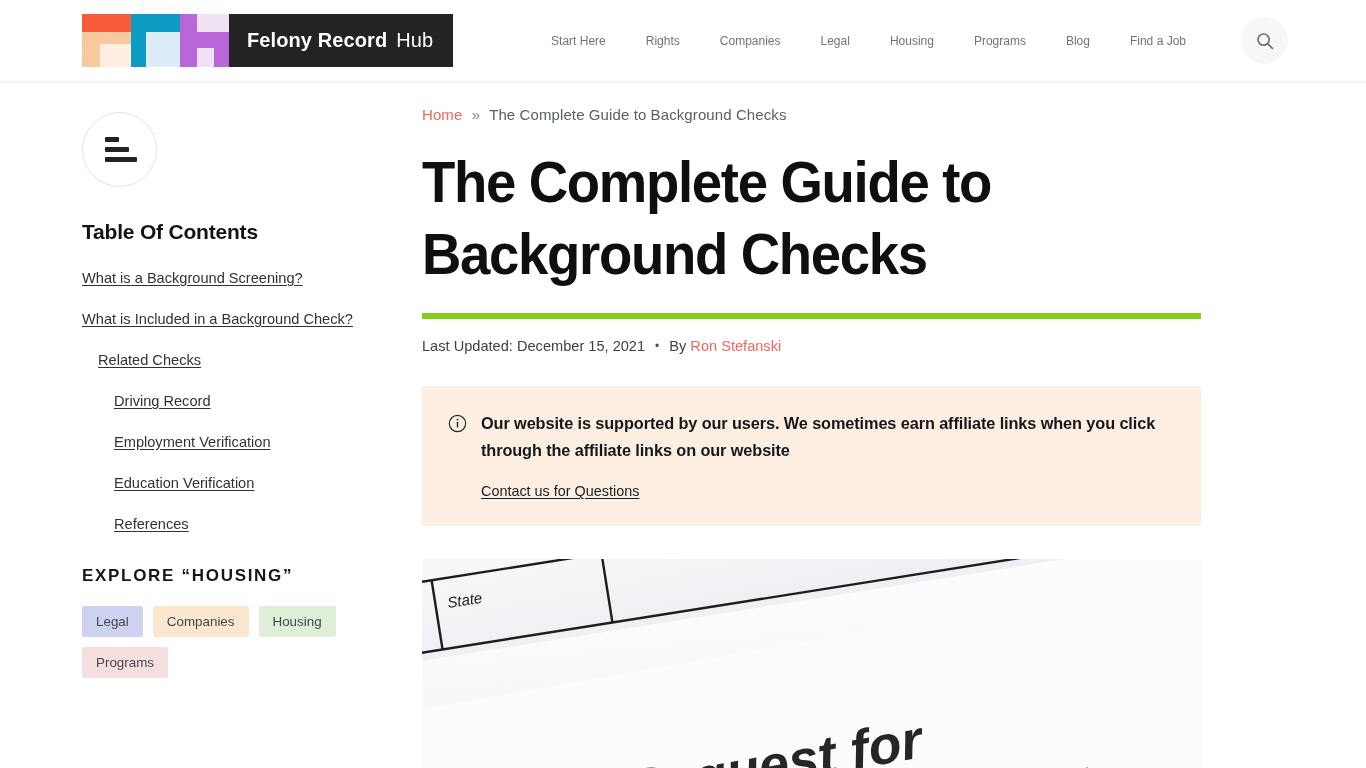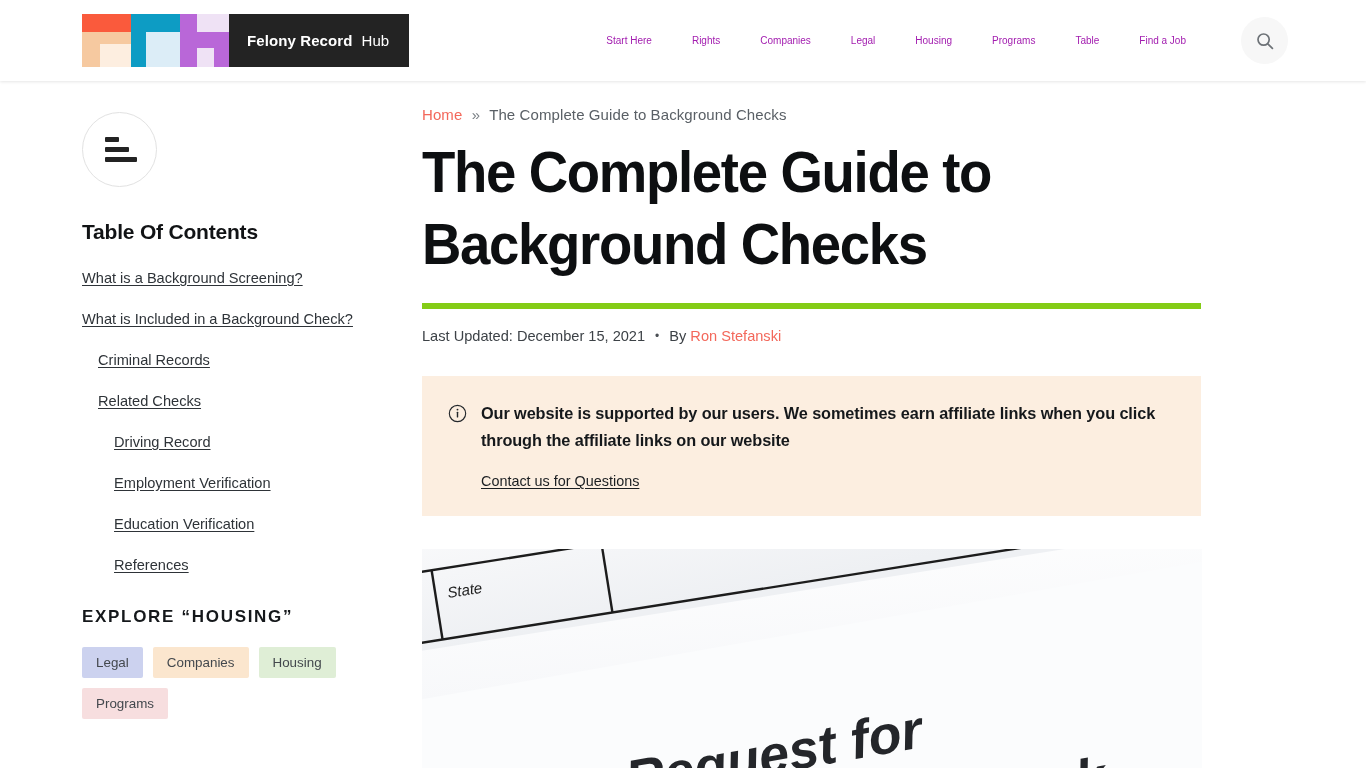--- a/index.html
+++ b/index.html
@@ -51,39 +51,39 @@
   .tile-c .stem  { position: absolute; left: 0;  top: 0;  width: 17px; height: 53px; background: #b967d8; }
   .tile-c .arm   { position: absolute; left: 17px; top: 18px; width: 32px; height: 16px; background: #b967d8; }
   .tile-c .leg   { position: absolute; right: 0; top: 34px; width: 15px; height: 19px; background: #b967d8; }
 
   .logo-name {
     background: #232323;
     color: #ffffff;
     display: flex;
     align-items: center;
     padding: 0 20px 0 18px;
-    font-size: 15px;
+    font-size: 20px;
     letter-spacing: 0.1px;
     white-space: nowrap;
   }
   .logo-name .b { font-weight: bold; }
   .logo-name .l { font-weight: normal; margin-left: 9px; }
 
   .main-nav {
     position: absolute;
     right: 160px;
     top: 0;
     height: 81px;
     display: flex;
     align-items: center;
     gap: 0;
   }
   .nav-link {
-    color: #a21caf;
-    font-size: 10px;
+    color: #737373;
+    font-size: 12px;
     text-decoration: none;
     padding: 6px 20px;
     white-space: nowrap;
     cursor: pointer;
   }
 
   .search-btn {
     position: absolute;
     right: 78px;
     top: 17px;
@@ -177,21 +177,21 @@
   .content {
     flex: 1;
     padding-right: 83px;
     padding-top: 3px;
     max-width: 862px;
   }
 
   .breadcrumb {
     font-size: 15px;
     color: #5a6066;
-    margin-bottom: 13px;
+    margin-bottom: 23px;
     letter-spacing: 0.1px;
   }
   .breadcrumb a { color: #f3685b; text-decoration: none; cursor: pointer; }
   .breadcrumb .sep { margin: 0 5px; color: #7b8186; }
 
   .article-title {
     font-size: 58px;
     line-height: 72px;
     font-weight: bold;
     color: #0d0f11;
@@ -280,21 +280,21 @@
     </div>
   </div>
 
   <nav class="main-nav">
     <a class="nav-link">Start Here</a>
     <a class="nav-link">Rights</a>
     <a class="nav-link">Companies</a>
     <a class="nav-link">Legal</a>
     <a class="nav-link">Housing</a>
     <a class="nav-link">Programs</a>
-    <a class="nav-link">Table</a>
+    <a class="nav-link">Blog</a>
     <a class="nav-link">Find a Job</a>
   </nav>
 
   <button class="search-btn">
     <svg width="20" height="20" viewBox="0 0 20 20">
       <circle cx="8.6" cy="8.6" r="5.6" fill="none" stroke="#6d7277" stroke-width="1.7"></circle>
       <line x1="12.8" y1="12.8" x2="17.4" y2="17.4" stroke="#6d7277" stroke-width="1.7" stroke-linecap="round"></line>
     </svg>
   </button>
 </header>
@@ -310,23 +310,20 @@
     </div>
 
     <h2 class="toc-title">Table Of Contents</h2>
 
     <ul class="toc-list">
       <li class="lvl-1">
         <a class="toc-link">What is a Background Screening?</a>
       </li>
       <li class="lvl-1">
         <a class="toc-link">What is Included in a Background Check?</a>
-      </li>
-      <li class="lvl-2">
-        <a class="toc-link">Criminal Records</a>
       </li>
       <li class="lvl-2">
         <a class="toc-link">Related Checks</a>
       </li>
       <li class="lvl-3">
         <a class="toc-link">Driving Record</a>
       </li>
       <li class="lvl-3">
         <a class="toc-link">Employment Verification</a>
       </li>

